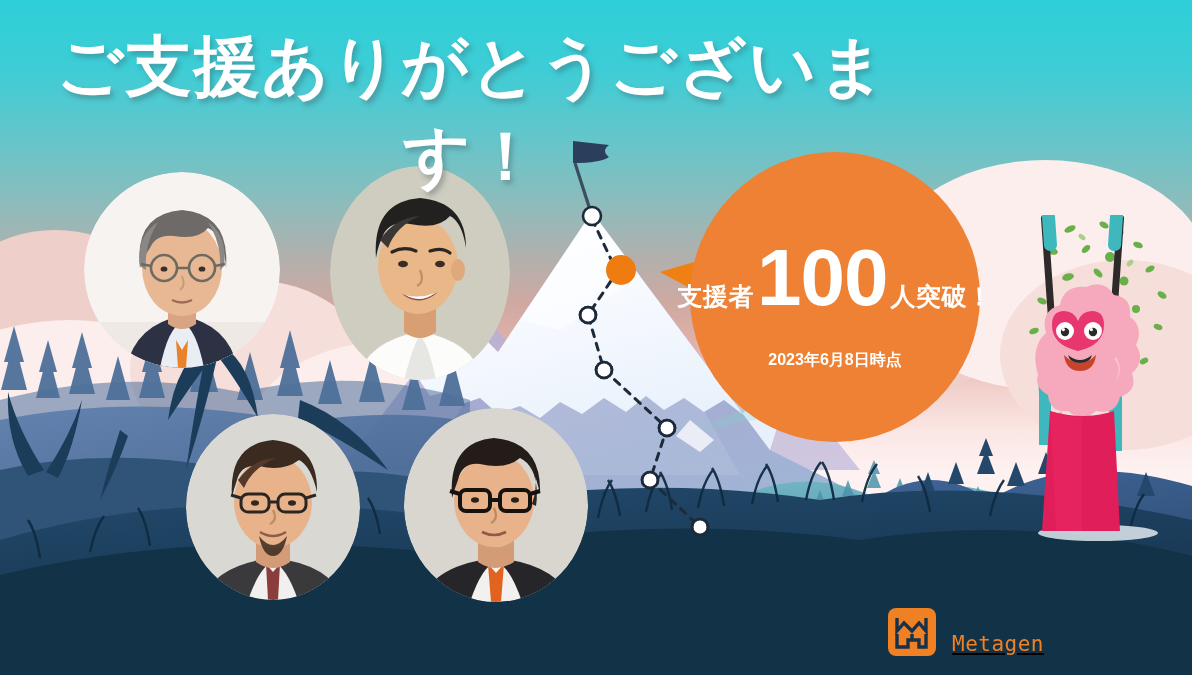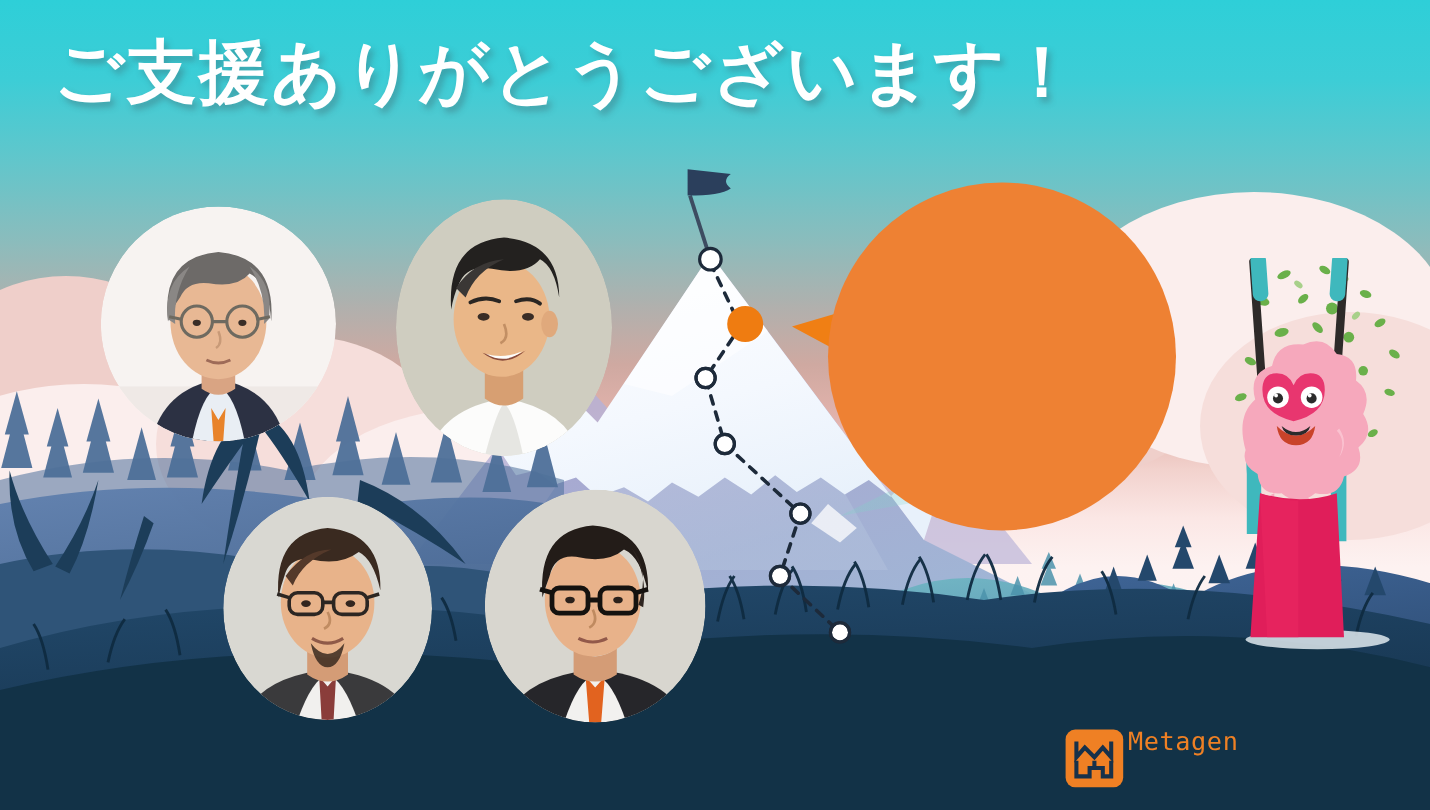--- a/index.html
+++ b/index.html
@@ -109,21 +109,21 @@
 
   
   .headline {
     position: absolute;
     left: 0;
     top: 22px;
     width: 944px;
     text-align: center;
     z-index: 40;
     color: #ffffff;
-    font-size: 58px;
+    font-size: 66px;
     font-weight: 700;
     letter-spacing: 2px;
     text-shadow: 3px 4px 5px rgba(60,80,90,0.35);
     font-family: "DejaVu Sans", "Liberation Sans", sans-serif;
   }
 
   
   .portrait {
     position: absolute;
     border-radius: 50%;
@@ -132,22 +132,23 @@
   }
   .pf-inner { position:absolute; inset:0; }
 
   
   .logo {
     position: absolute;
     left: 888px;
     top: 608px;
     z-index: 45;
     display: flex;
-    align-items: flex-start;
-    gap: 4px;
+    align-items: flex-end;
+    gap: 16px;
+    text-decoration: underline;
   }
   .logo-mark {
     width: 48px; height: 48px;
     border-radius: 8px;
     background: #ef8024;
     position: relative;
     flex: none;
   }
   .logo-words {
     display: flex;
@@ -444,20 +445,28 @@
     </g>
 
     <g>
       <path d="M30 196 q34 10 64 0 l6 120 l-78 0 z" fill="#e01e5a"></path>
       <path d="M30 196 q16 6 32 6 l0 114 l-26 0 z" fill="#e8255f" opacity="0.7"></path>
     </g>
   </svg>
 
   <div class="orange-tail"></div>
   <div class="orange-circle"></div>
+  <div class="circle-text">
+    <div class="supporters-line">
+      <span class="lbl-pre">支援者</span>
+      <span class="big-num">100</span>
+      <span class="lbl-post">人突破！</span>
+    </div>
+    <div class="asof">2023年6月8日時点</div>
+  </div>
 
   <div class="headline">ご支援ありがとうございます！</div>
 
   <div class="portrait" style="left:84px; top:172px; width:196px; height:196px;">
     <svg class="pf-inner" viewBox="0 0 196 196" width="196" height="196">
       <defs>
           <clipPath id="c1">
             <circle cx="98" cy="98" r="98"></circle>
           </clipPath>
         </defs>

